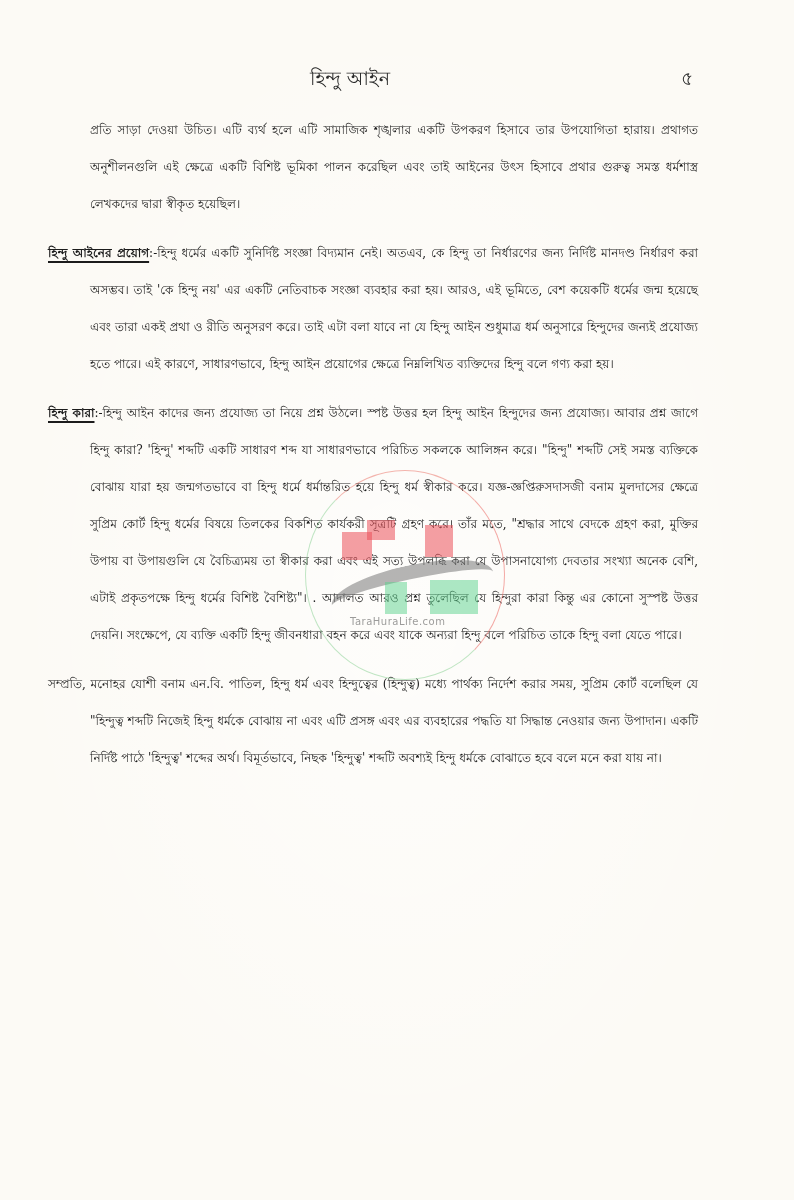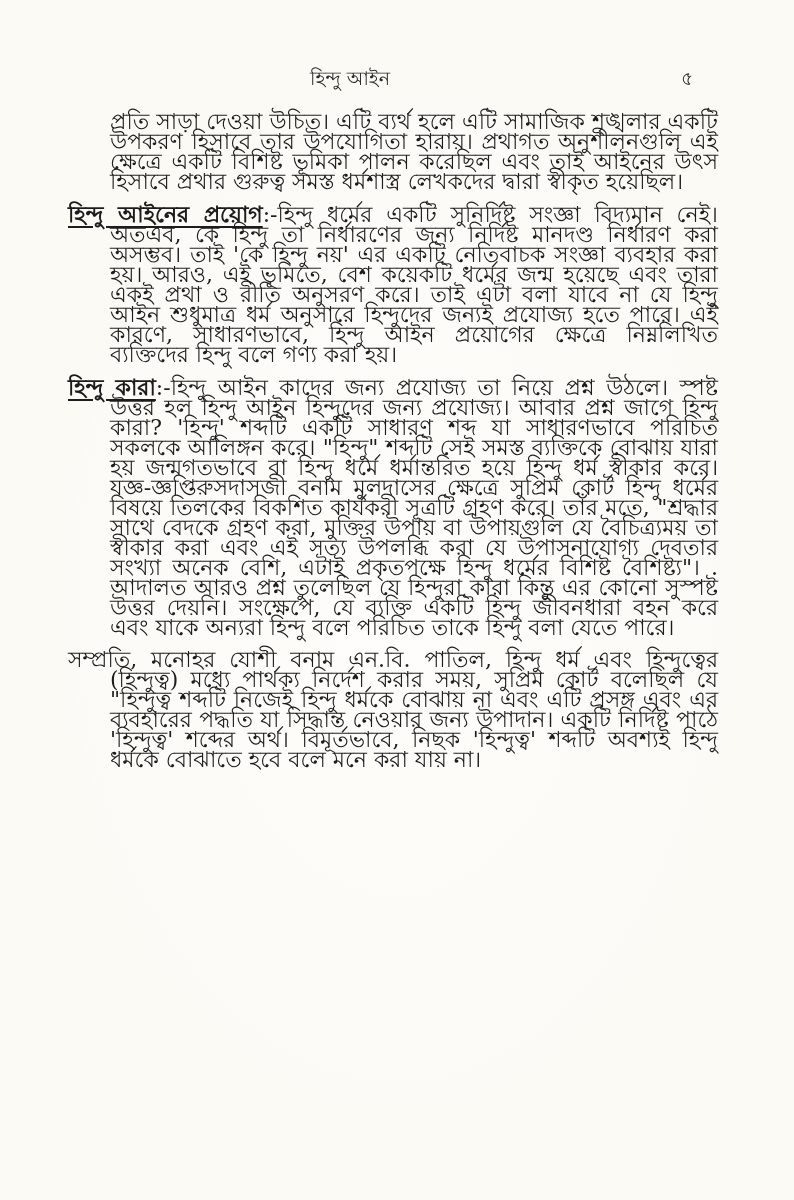--- a/index.html
+++ b/index.html
@@ -39,25 +39,25 @@
     }
     .page-number {
       position: absolute;
       left: 681px;
       top: 0;
       font-size: 19px;
       color: #2a2a2a;
     }
     .body-text {
       position: absolute;
-      left: 68px;
+      left: 48px;
       top: 112px;
       width: 650px;
-      font-size: 22px;
-      line-height: 20px;
+      font-size: 12px;
+      line-height: 37px;
       text-align: justify;
     }
     .para {
       margin: 0 0 12px 0;
       padding-left: 42px;
       text-indent: -42px;
     }
     .para.continuation {
       padding-left: 42px;
       text-indent: 0;
@@ -147,14 +147,24 @@
     <p class="para">
       <span class="para-heading">হিন্দু কারা</span><span>:-</span><span>হিন্দু আইন কাদের জন্য প্রযোজ্য তা নিয়ে প্রশ্ন উঠলে। স্পষ্ট উত্তর হল হিন্দু আইন হিন্দুদের জন্য প্রযোজ্য। আবার প্রশ্ন জাগে হিন্দু কারা? 'হিন্দু' শব্দটি একটি সাধারণ শব্দ যা সাধারণভাবে পরিচিত সকলকে আলিঙ্গন করে। "হিন্দু" শব্দটি সেই সমস্ত ব্যক্তিকে বোঝায় যারা হয় জন্মগতভাবে বা হিন্দু ধর্মে ধর্মান্তরিত হয়ে হিন্দু ধর্ম স্বীকার করে। যজ্ঞ-জ্ঞপ্তিরুসদাসজী বনাম মুলদাসের ক্ষেত্রে সুপ্রিম কোর্ট হিন্দু ধর্মের বিষয়ে তিলকের বিকশিত কার্যকরী সূত্রটি গ্রহণ করে। তাঁর মতে, "শ্রদ্ধার সাথে বেদকে গ্রহণ করা, মুক্তির উপায় বা উপায়গুলি যে বৈচিত্র্যময় তা স্বীকার করা এবং এই সত্য উপলব্ধি করা যে উপাসনাযোগ্য দেবতার সংখ্যা অনেক বেশি, এটাই প্রকৃতপক্ষে হিন্দু ধর্মের বিশিষ্ট বৈশিষ্ট্য"। . আদালত আরও প্রশ্ন তুলেছিল যে হিন্দুরা কারা কিন্তু এর কোনো সুস্পষ্ট উত্তর দেয়নি। সংক্ষেপে, যে ব্যক্তি একটি হিন্দু জীবনধারা বহন করে এবং যাকে অন্যরা হিন্দু বলে পরিচিত তাকে হিন্দু বলা যেতে পারে।</span>
     </p>
 
     <p class="para">
       <span>সম্প্রতি, মনোহর যোশী বনাম এন.বি. পাতিল, হিন্দু ধর্ম এবং হিন্দুত্বের (হিন্দুত্ব) মধ্যে পার্থক্য নির্দেশ করার সময়, সুপ্রিম কোর্ট বলেছিল যে "হিন্দুত্ব শব্দটি নিজেই হিন্দু ধর্মকে বোঝায় না এবং এটি প্রসঙ্গ এবং এর ব্যবহারের পদ্ধতি যা সিদ্ধান্ত নেওয়ার জন্য উপাদান। একটি নির্দিষ্ট পাঠে 'হিন্দুত্ব' শব্দের অর্থ। বিমূর্তভাবে, নিছক 'হিন্দুত্ব' শব্দটি অবশ্যই হিন্দু ধর্মকে বোঝাতে হবে বলে মনে করা যায় না।</span>
     </p>
 
   </div>
 
+  <div class="watermark">
+    <div class="watermark-ring"></div>
+    <div class="wm-block-red-1"></div>
+    <div class="wm-block-red-2"></div>
+    <div class="wm-block-red-3"></div>
+    <div class="wm-swoosh"></div>
+    <div class="wm-block-green-1"></div>
+    <div class="wm-block-green-2"></div>
+    <span class="wm-text">TaraHuraLife.com</span>
+  </div>
 
 </div>
 
 </body></html>

